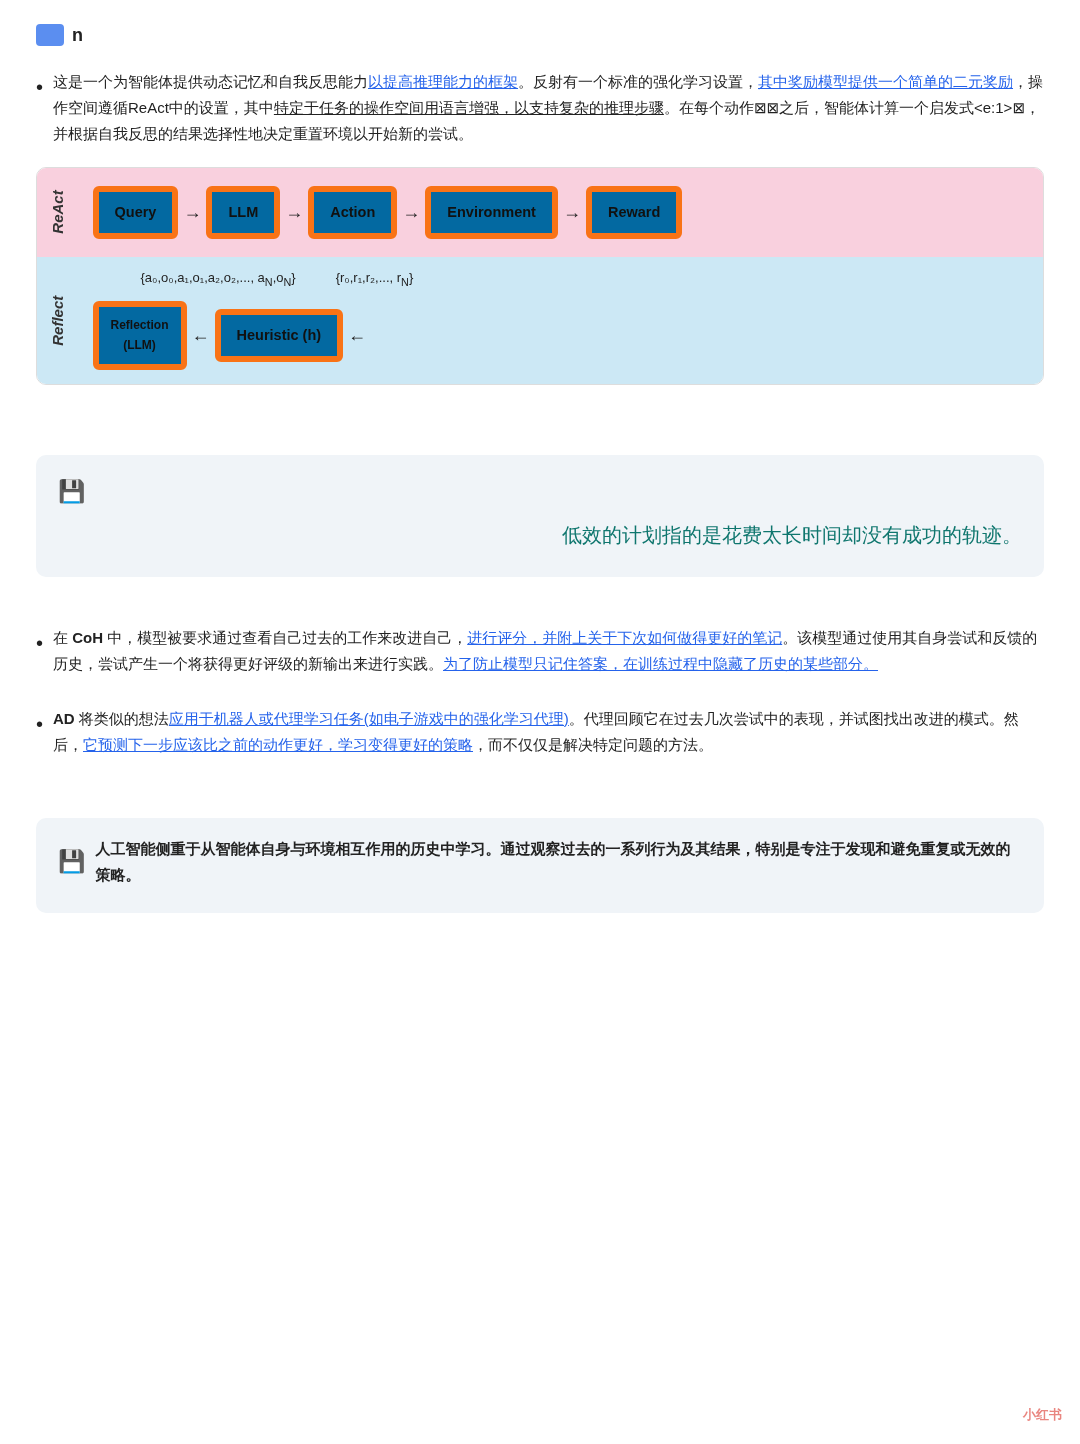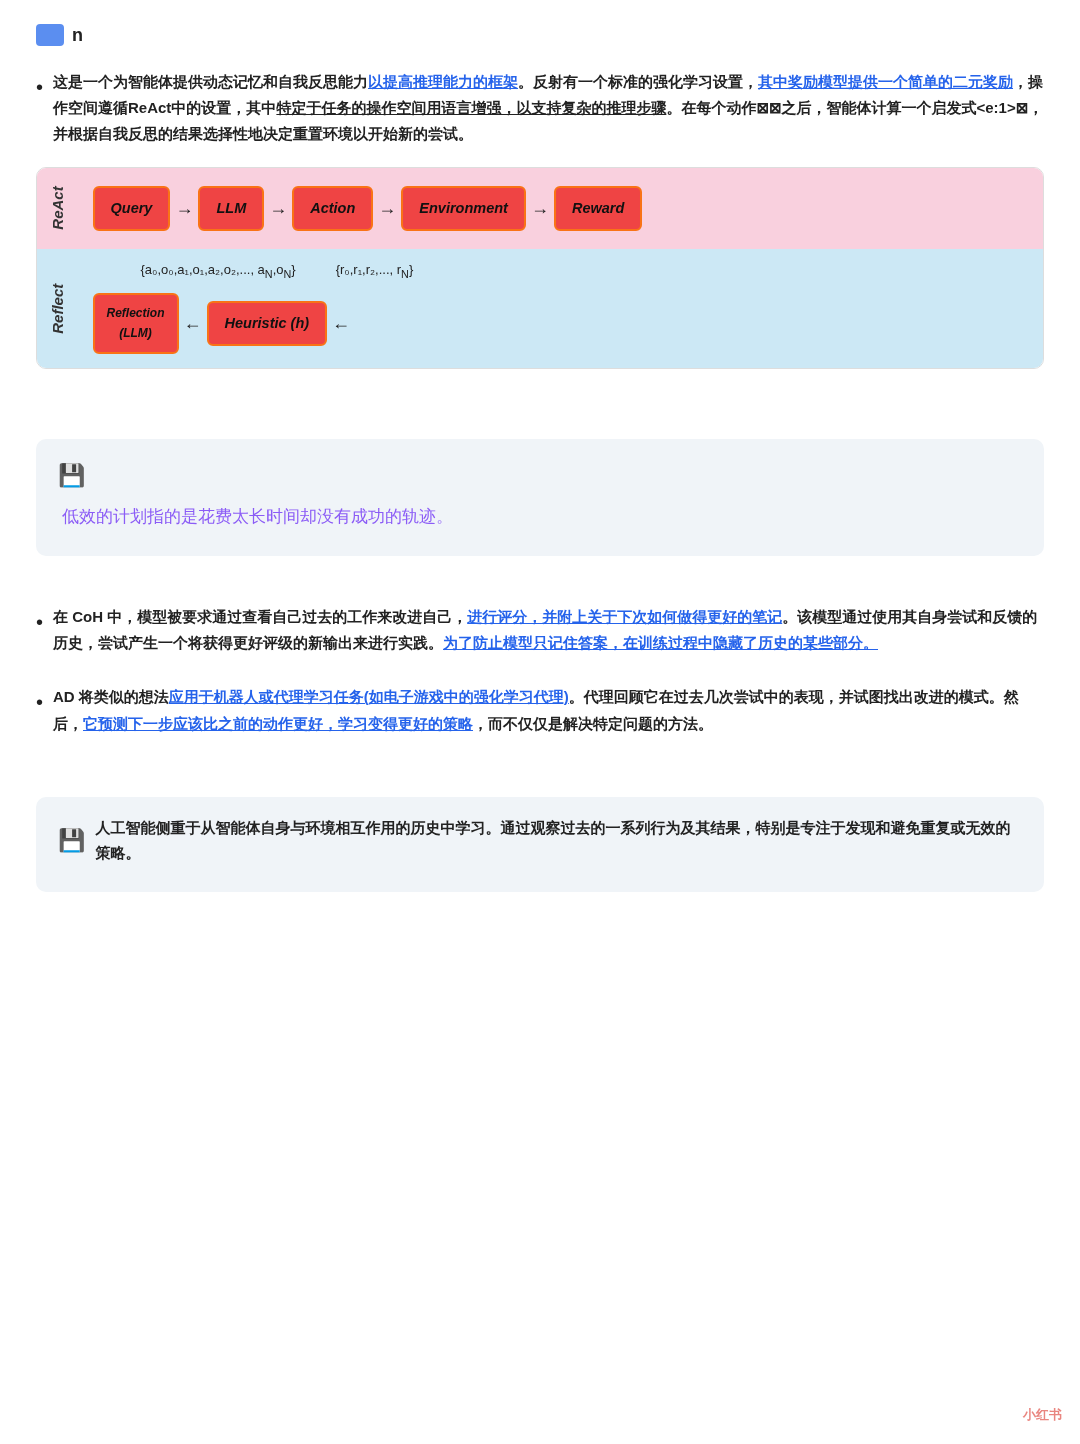--- a/index.html
+++ b/index.html
@@ -44,21 +44,20 @@
       color: #222;
       font-size: 20px;
       margin-right: 10px;
       margin-top: 1px;
       flex-shrink: 0;
     }
     .bullet-text {
       font-size: 15px;
       line-height: 1.75;
       color: #222;
-      font-weight: bold;
     }
     .link-blue {
       color: #2563eb;
       text-decoration: underline;
     }
     .link-underline {
       text-decoration: underline;
       color: #222;
     }
 
@@ -78,24 +77,25 @@
       color: #5b8ef0;
       font-size: 22px;
       margin-right: 10px;
     }
     .callout-title {
       font-size: 15px;
       font-weight: 600;
       color: #222;
     }
     .callout-body {
-      font-size: 17px;
-      color: #8b5cf6;
+      font-size: 20px;
+      color: #0f766e;
       line-height: 1.75;
       padding-left: 4px;
+      text-align: right;
     }
     .callout-body p {
       margin-bottom: 6px;
     }
 
     
     .watermark {
       position: fixed;
       bottom: 18px;
       right: 18px;
@@ -146,29 +146,28 @@
       display: flex;
       align-items: center;
     }
     .flow-row {
       display: flex;
       align-items: center;
       gap: 0;
       flex-wrap: nowrap;
     }
     .flow-node {
-      background: #ef4444;
-      border: 2px solid #f97316;
+      background: #0369a1;
+      border: 6px solid #f97316;
       border-radius: 6px;
       padding: 8px 16px;
       font-size: 14.5px;
       font-weight: 700;
       color: #111;
       text-align: center;
-      font-style: italic;
     }
     .flow-arrow {
       font-size: 18px;
       color: #222;
       margin: 0 5px;
       font-weight: bold;
     }
     .reflect-band .band-content {
       flex-direction: column;
       align-items: flex-start;

